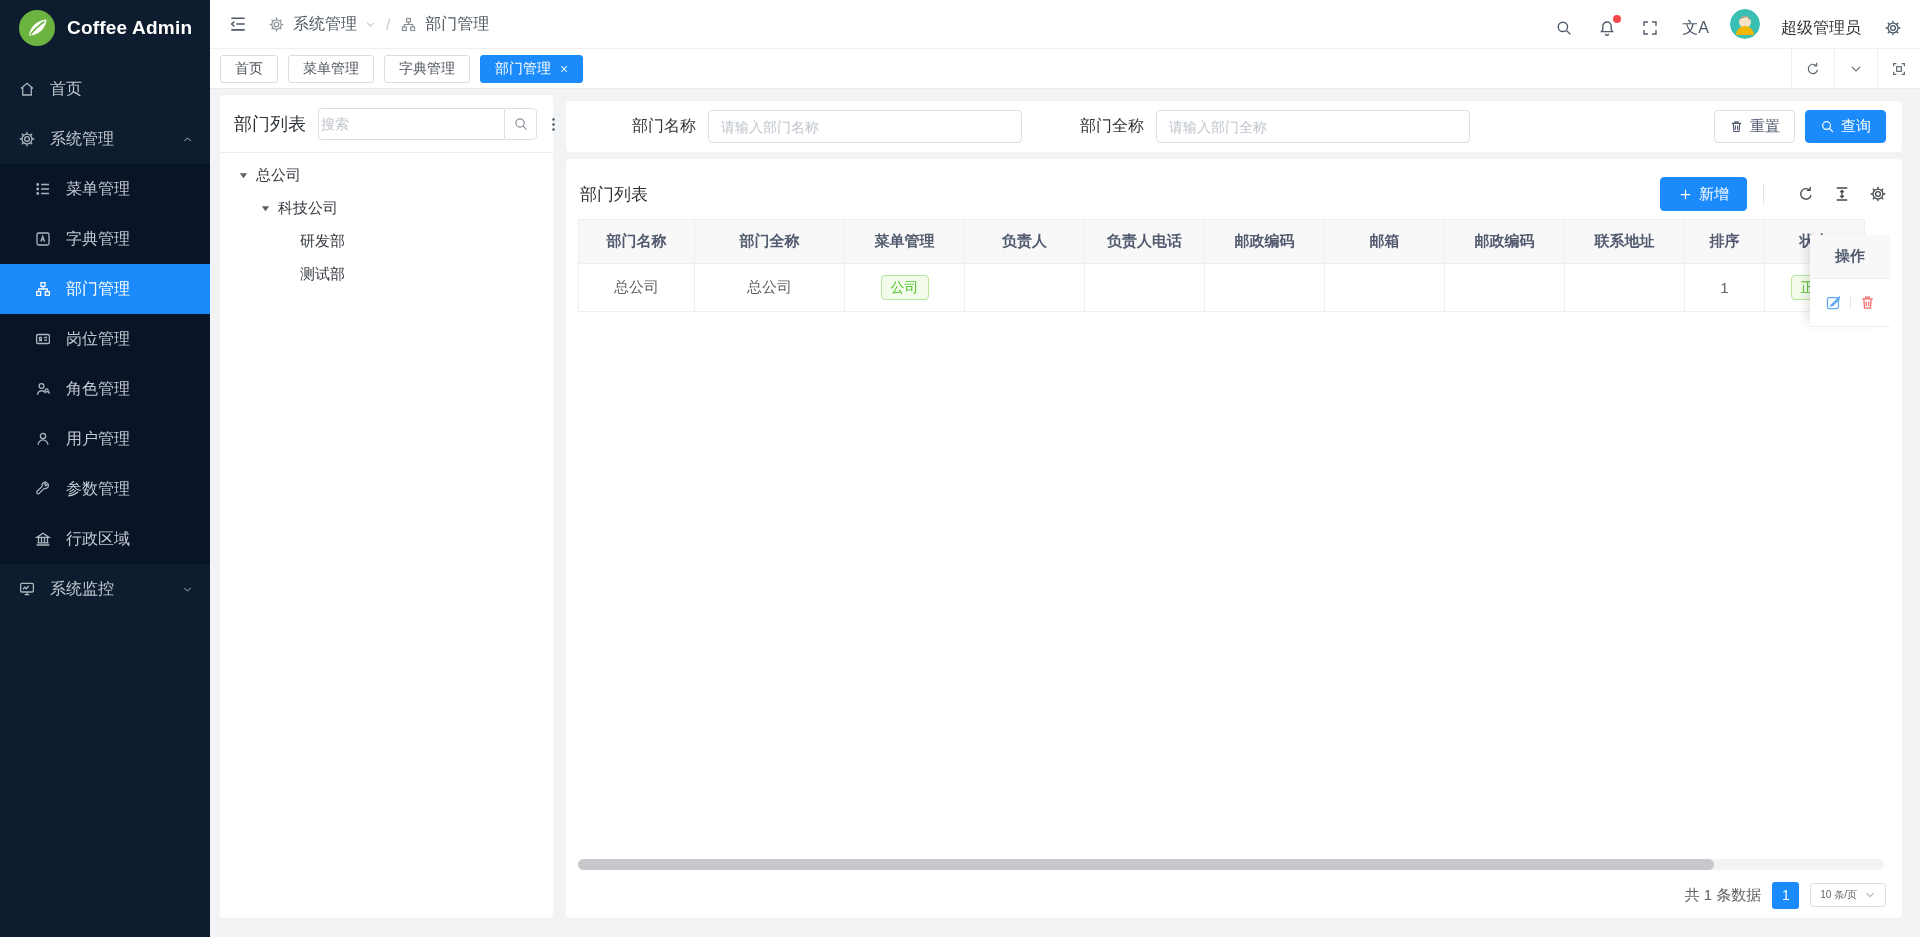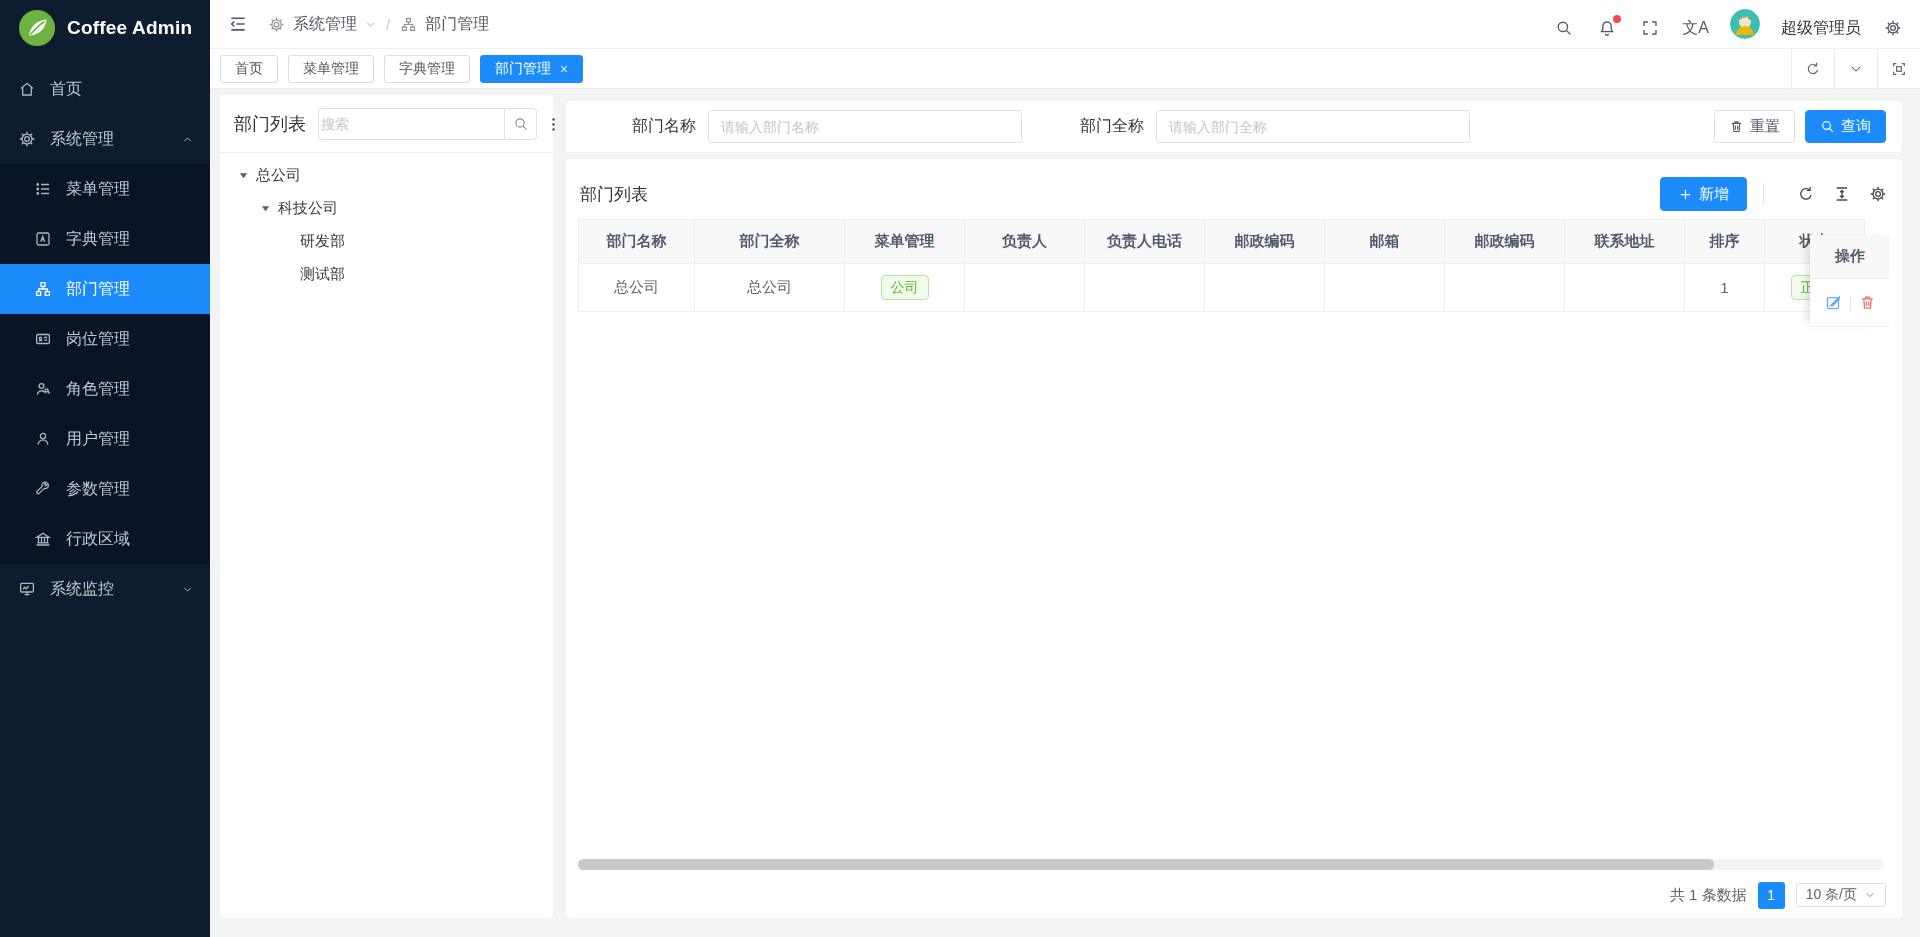--- a/index.html
+++ b/index.html
@@ -108,21 +108,21 @@
   .edit-color { color:#5ea8f8; } .del-color { color:#f56c6c; }
 
   .h-scrollbar { position:absolute; left:0; right:6px; bottom:2px; height:11px; background:#f3f3f4; border-radius:6px; }
   .h-thumb { width:87%; height:11px; background:#c7c8cc; border-radius:6px; cursor:pointer; }
 
   .pager { height:46px; flex:none; display:flex; align-items:center; justify-content:flex-end; gap:11px; padding-right:4px; }
   .pager-total { font-size:15px; color:#606266; }
   .pager-page { width:27px; height:27px; border-radius:3px; background:#1b8afb; color:#fff; font-size:14px;
     display:flex; align-items:center; justify-content:center; cursor:pointer; }
   .pager-size { height:24px; border:1px solid #dcdfe6; border-radius:3px; display:flex; align-items:center;
-    gap:7px; padding:0 9px; font-size:14px; color:#606266; cursor:pointer; }
+    gap:7px; padding:0 9px; font-size:10px; color:#606266; cursor:pointer; }
   .pager-size .ic { width:12px; height:12px; color:#b4bac2; }
 
   .ic { width:18px; height:18px; flex:none; }
   svg { display:block; }
 </style>
 </head>
 <body>
 
 <div class="app">
 

